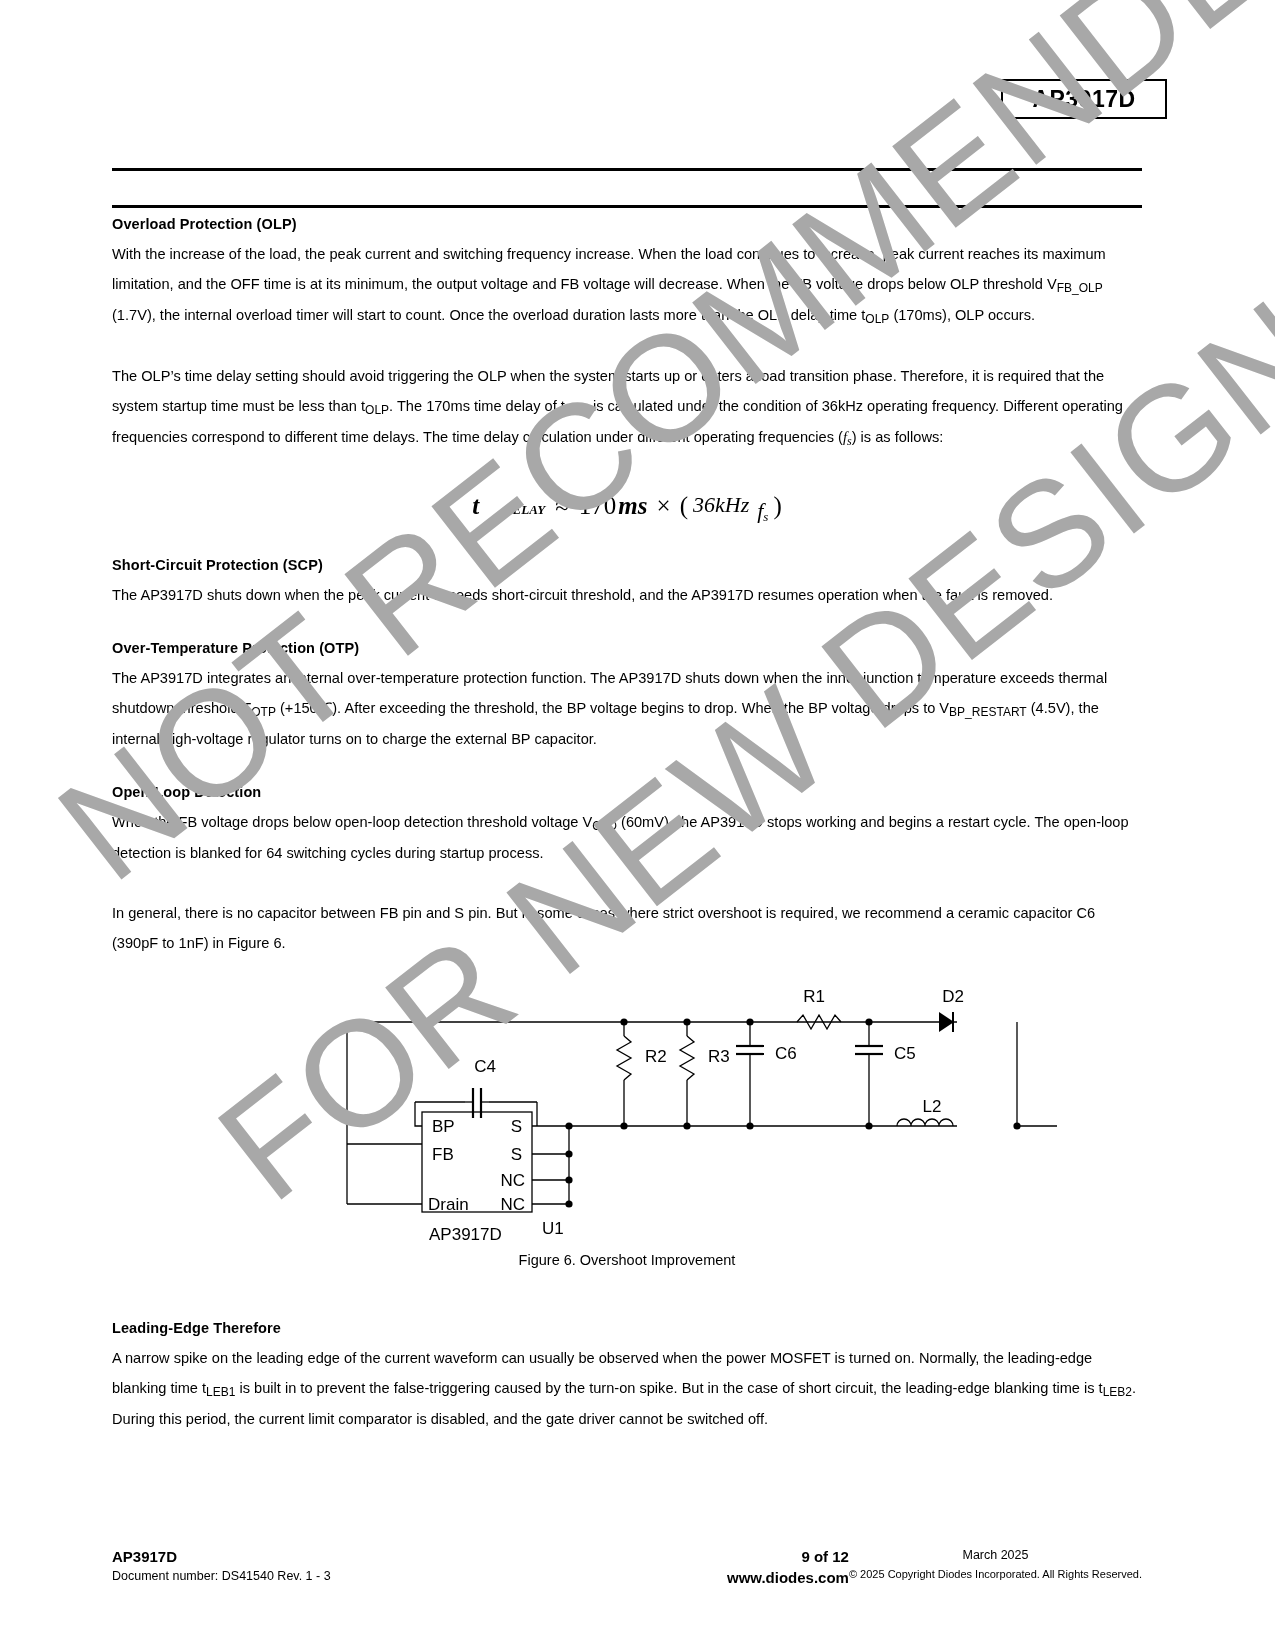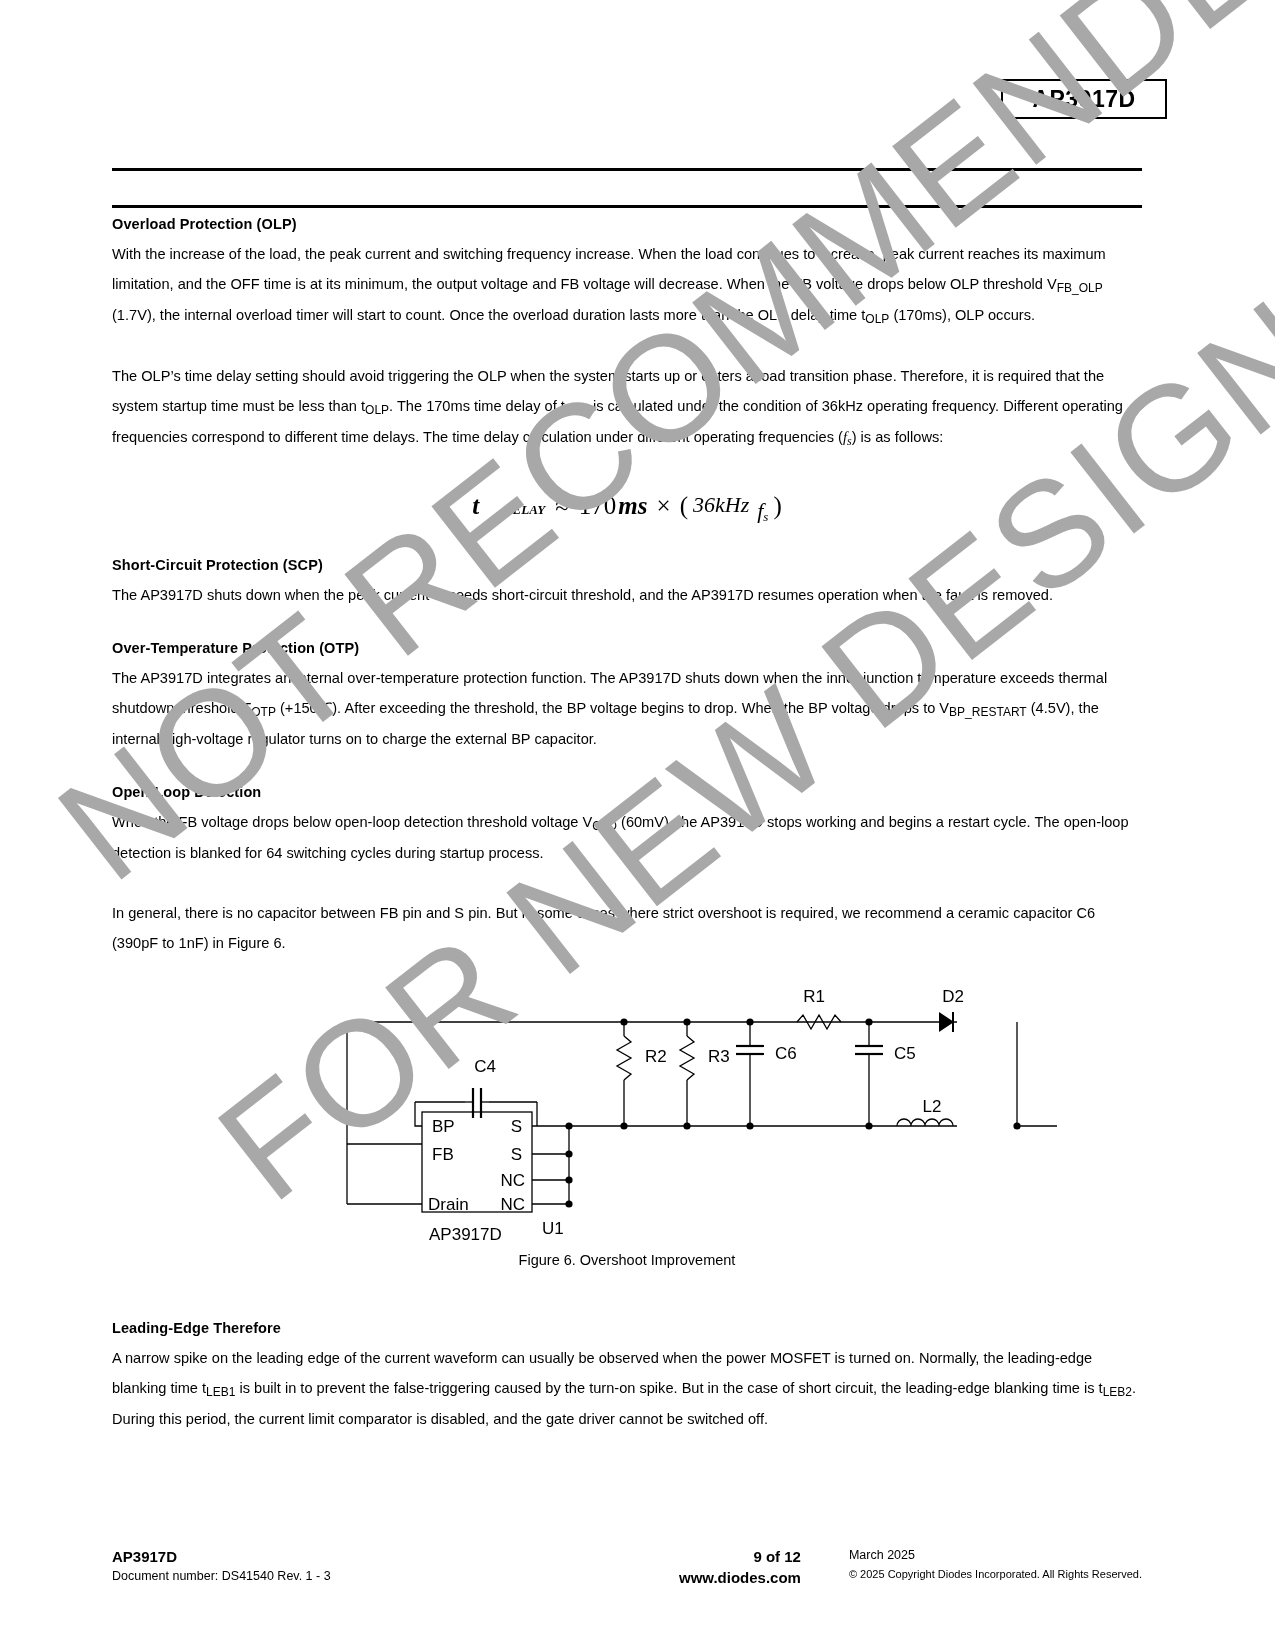--- a/index.html
+++ b/index.html
@@ -101,21 +101,21 @@
     text-align:center; font-size:14.5px; margin-top:6px;
   }
   svg.sch { display:block; margin:0 auto; }
   svg.sch text { font-family:"Liberation Sans", sans-serif; font-size:17px; fill:#000; }
 
   
   .footer { position:absolute; left:112px; bottom:62px; width:1030px; z-index:2; }
   .footer-grid { display:flex; justify-content:space-between; align-items:flex-start; }
   .f-left { text-align:left; }
   .f-center { text-align:right; flex:1; }
-  .f-right { text-align:left;margin-left:48px; }
+  .f-right { text-align:center; }
   .f-bold { font-weight:bold; font-size:15px; line-height:21px; }
   .f-small { font-size:12.5px; line-height:19px; }
   .f-tiny { font-size:11px; line-height:19px; }
 </style>
 </head>
 <body>
 
 <div class="page">
 
   <div class="header">

